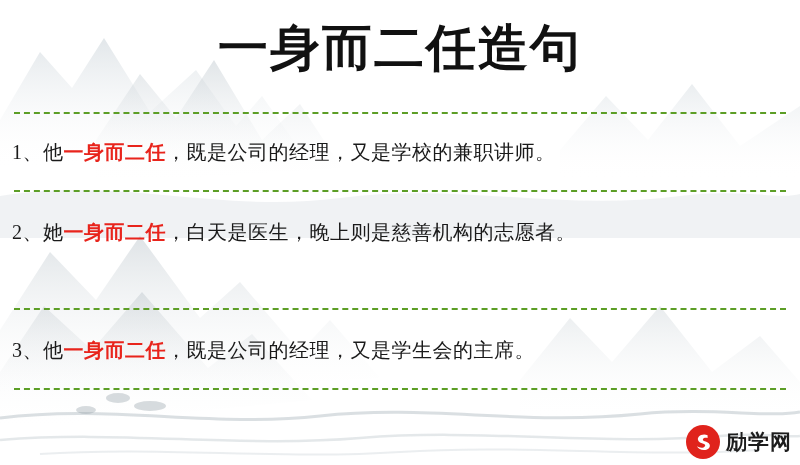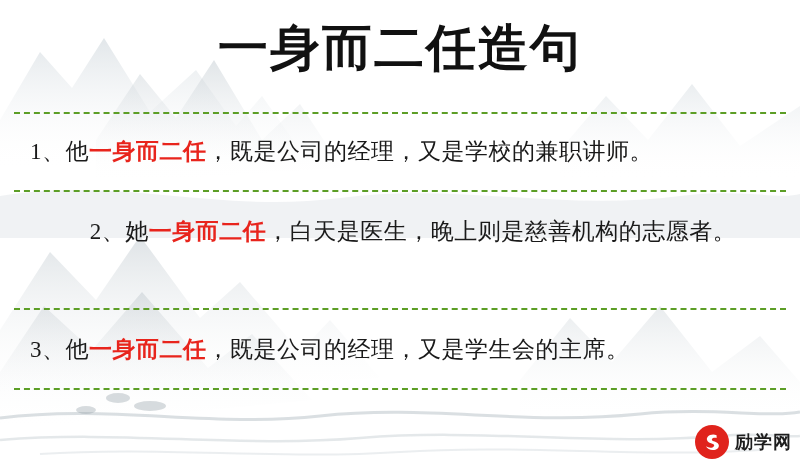--- a/index.html
+++ b/index.html
@@ -52,23 +52,23 @@
     position: absolute;
     left: 14px;
     width: 772px;
     height: 0;
     border-top: 2px dashed #5c9e26;
   }
 
   
   .row {
     position: absolute;
-    left: 30px;
+    left: 12px;
     width: 766px;
-    font-size: 23px;
+    font-size: 20px;
     line-height: 40px;
     color: #1a1a1a;
     letter-spacing: 0.5px;
   }
   .kw {
     color: #e8241c;
     font-weight: bold;
   }
 
   
@@ -85,21 +85,21 @@
     width: 34px; height: 34px;
     border-radius: 50%;
     background: #e0231c;
     display: flex;
     align-items: center;
     justify-content: center;
   }
   .logo-mark svg { display: block; }
   .logo-text {
     font-family: Liberation Serif, serif;
-    font-size: 18px;
+    font-size: 21px;
     font-weight: bold;
     color: #1d1d1d;
     letter-spacing: 1px;
   }
 </style>
 </head>
 <body>
 
 <div id="page">
 
@@ -148,21 +148,21 @@
 
   <div class="dashed" style="top:112px;"></div>
   <div class="dashed" style="top:190px;"></div>
   <div class="dashed" style="top:308px;"></div>
   <div class="dashed" style="top:388px;"></div>
 
   <div class="row" style="top:132px;">
     <span>1、</span><span>他</span><span class="kw">一身而二任</span><span>，既是公司的经理，又是学校的兼职讲师。</span>
   </div>
 
-  <div class="row" style="top:212px;text-align:center;">
+  <div class="row" style="top:212px;">
     <span>2、</span><span>她</span><span class="kw">一身而二任</span><span>，白天是医生，晚上则是慈善机构的志愿者。</span>
   </div>
 
   <div class="row" style="top:330px;">
     <span>3、</span><span>他</span><span class="kw">一身而二任</span><span>，既是公司的经理，又是学生会的主席。</span>
   </div>
 
   <div class="logo">
     <span class="logo-mark">
       <svg width="26" height="26" viewBox="0 0 26 26" aria-hidden="true">

